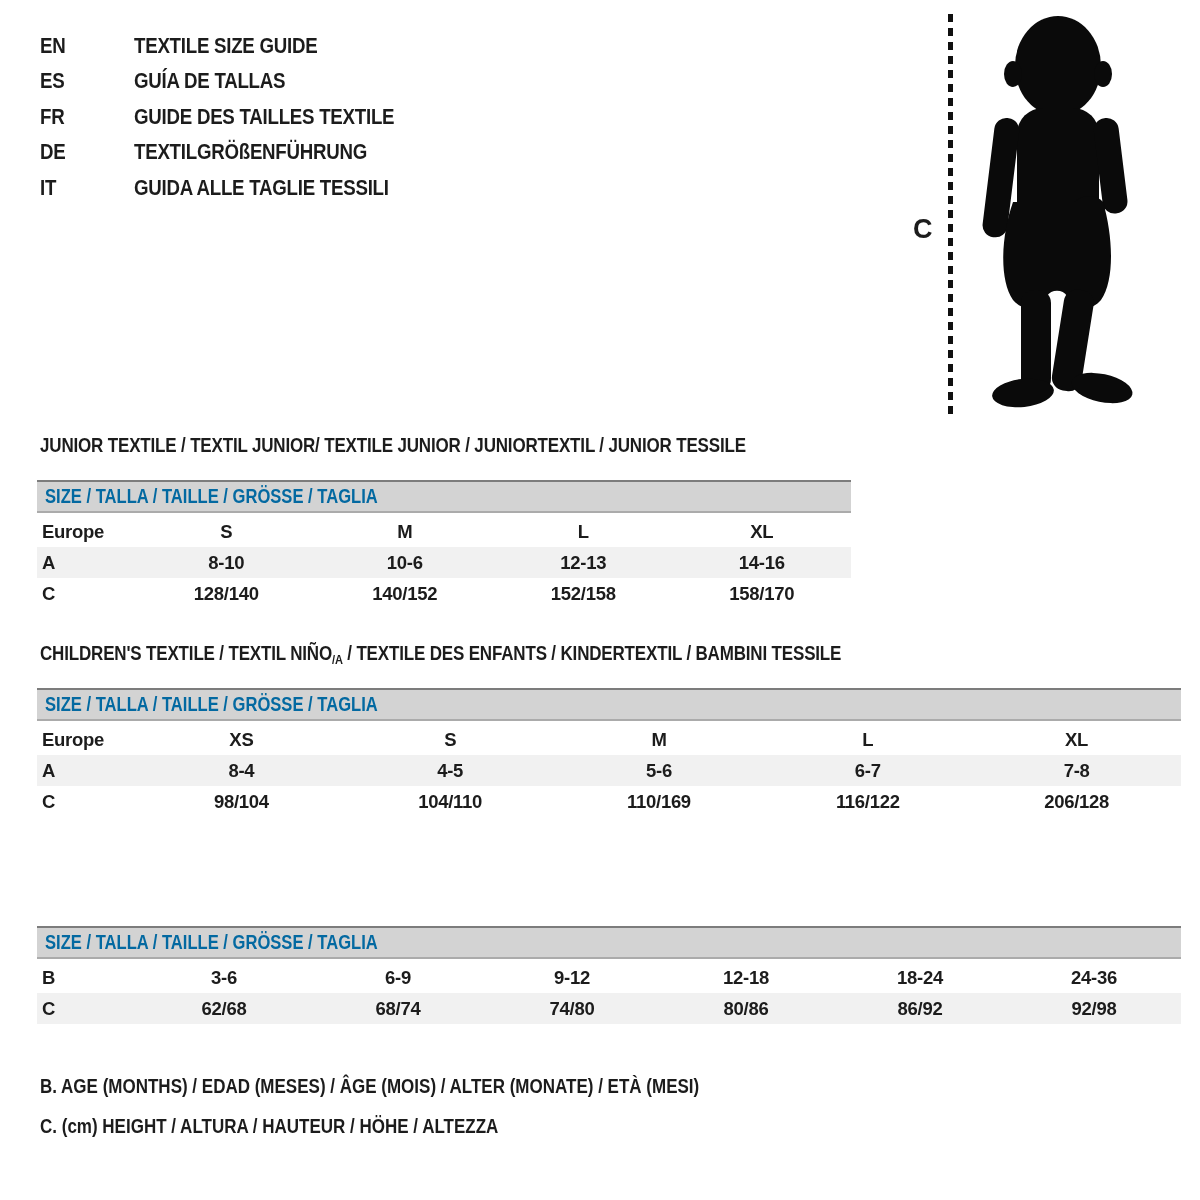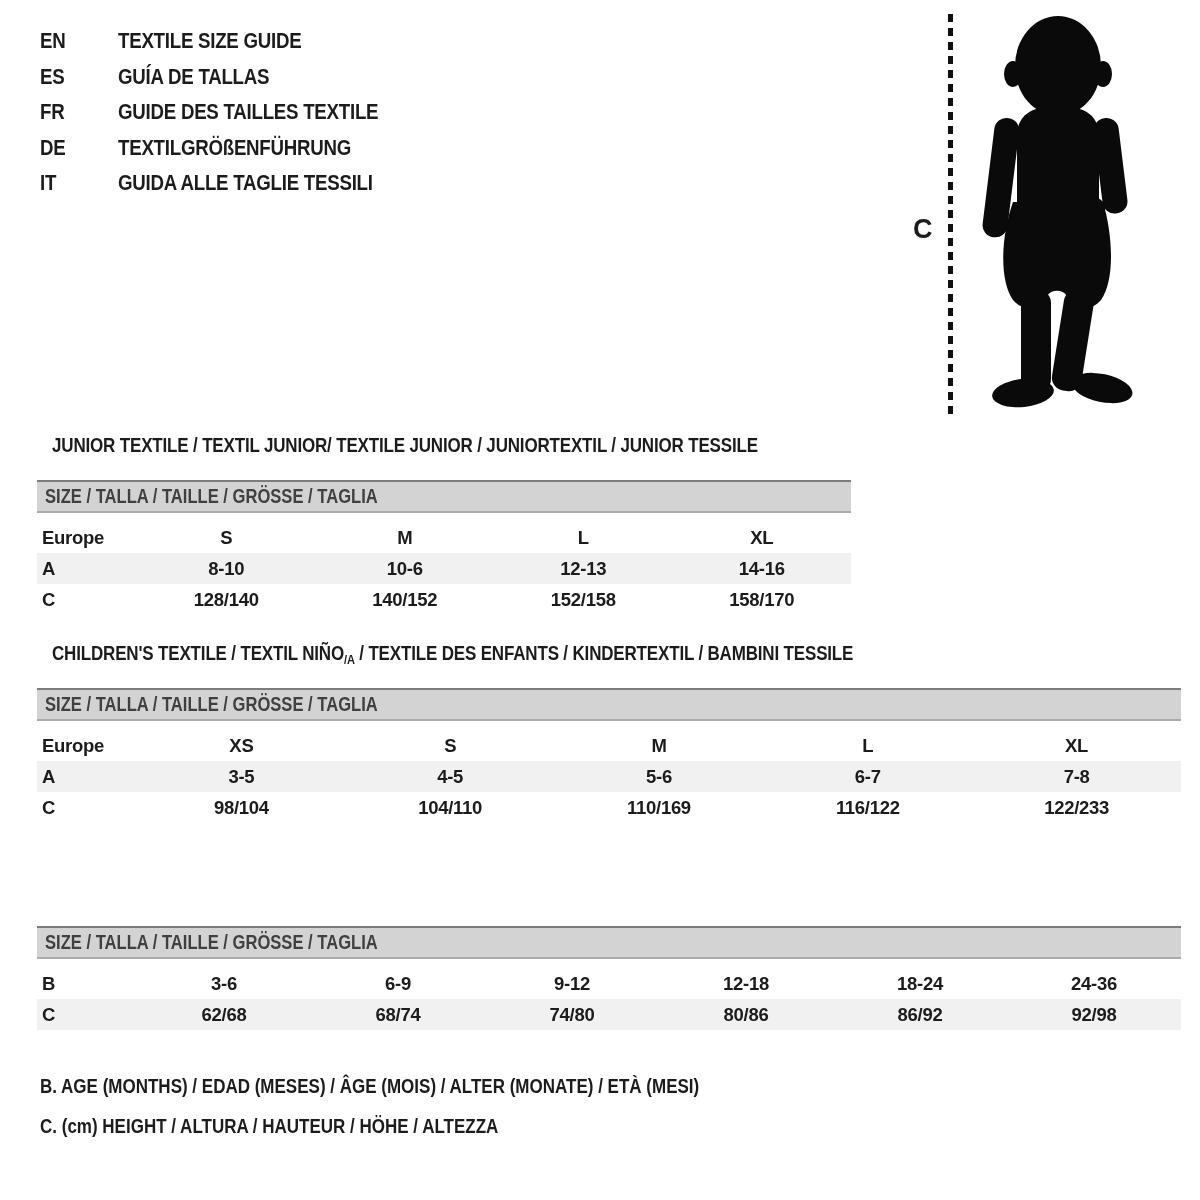--- a/index.html
+++ b/index.html
@@ -5,50 +5,50 @@
   html,body { margin:0; padding:0; background:#ffffff; }
   .page {
     position:relative; width:1200px; height:1200px; background:#ffffff;
     font-family:"Liberation Sans", sans-serif; font-weight:bold; color:#1c1c1c;
     overflow:hidden;
   }
   .cond { display:inline-block; transform:scaleX(0.85); transform-origin:0 50%; white-space:nowrap; }
 
   
   .langs { position:absolute; left:40px; top:28px; font-size:22px; letter-spacing:-0.3px; }
-  .lang-row { display:flex; height:35.5px; align-items:flex-start; }
+  .lang-row { display:flex; height:35.5px; align-items:center;gap:16px; }
   .lang-code { width:78px; flex:none; }
 
   
   .figure { position:absolute; left:905px; top:10px; width:258px; height:414px; }
   .height-line {
     position:absolute; left:43px; top:4px; width:5px; height:402px;
     background:repeating-linear-gradient(to bottom, #101010 0px, #101010 8px, rgba(0,0,0,0) 8px, rgba(0,0,0,0) 14px);
   }
   .height-label { position:absolute; left:8px; top:204px; font-size:27px; }
   .silhouette { position:absolute; left:56px; top:2px; }
 
   
-  .heading { position:absolute; left:52px; font-size:20px; letter-spacing:-0.2px; white-space:nowrap; }
+  .heading { position:absolute; left:40px; font-size:20px; letter-spacing:-0.2px; white-space:nowrap; }
   #junior-title   { top:434px; }
   #children-title { top:642px; }
   #babies-title   { top:849px; line-height:34px; }
   .sub-a { font-size:13px; vertical-align:-4px; }
 
   
   .size-table-wrap { position:absolute; left:37px; }
   #junior-table   { top:480px; width:814px; }
   #children-table { top:688px; width:1144px; }
   #babies-table   { top:926px; width:1144px; }
   .size-bar {
     box-sizing:border-box; height:33px; background:#d3d3d3;
     border-top:2px solid #7c7c7c; border-bottom:2px solid #ababab;
-    line-height:28px; padding-left:8px; font-size:19.5px; color:#404040;
-  }
-  table.sizes { border-collapse:collapse; table-layout:fixed; width:100%; margin-top:9px; }
+    line-height:28px; padding-left:8px; font-size:19.5px; color:#0369a1;
+  }
+  table.sizes { border-collapse:collapse; table-layout:fixed; width:100%; margin-top:3px; }
   table.sizes td {
     height:31px; text-align:center; font-size:18.5px; padding:0;
     letter-spacing:-0.3px; overflow:hidden;
   }
   table.sizes td.lbl { text-align:left; padding-left:5px; }
   table.sizes col.lblcol { width:100px; }
   tr.shade { background:#f1f1f1; }
 
   
   .legend { position:absolute; left:40px; top:1066px; font-size:20px; }
@@ -164,33 +164,33 @@
           <tr>
         <td class="lbl">Europe</td>
         <td>XS</td>
         <td>S</td>
         <td>M</td>
         <td>L</td>
         <td>XL</td>
       </tr>
       <tr class="shade">
         <td class="lbl">A</td>
-        <td>3-5</td>
+        <td>8-4</td>
         <td>4-5</td>
         <td>5-6</td>
         <td>6-7</td>
         <td>7-8</td>
       </tr>
       <tr>
         <td class="lbl">C</td>
         <td>98/104</td>
         <td>104/110</td>
         <td>110/169</td>
         <td>116/122</td>
-        <td>122/233</td>
+        <td>206/128</td>
       </tr>
     </tbody>
       </table>
   </div>
 
   <div class="size-table-wrap" id="babies-table">
     <div class="size-bar">
       <span class="cond">SIZE / TALLA / TAILLE / GRÖSSE / TAGLIA</span>
     </div>
     <table class="sizes">

